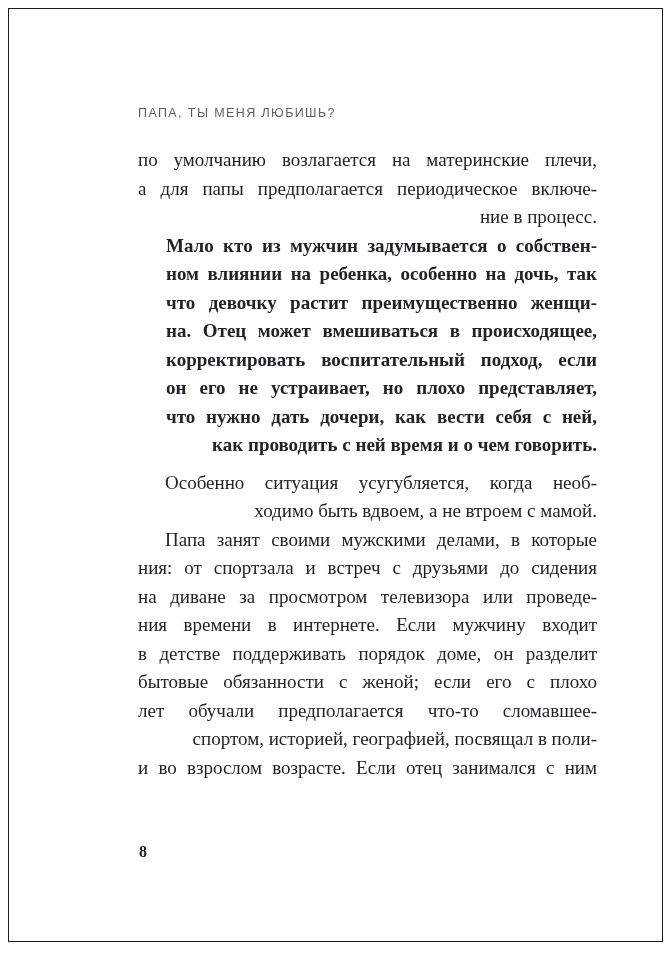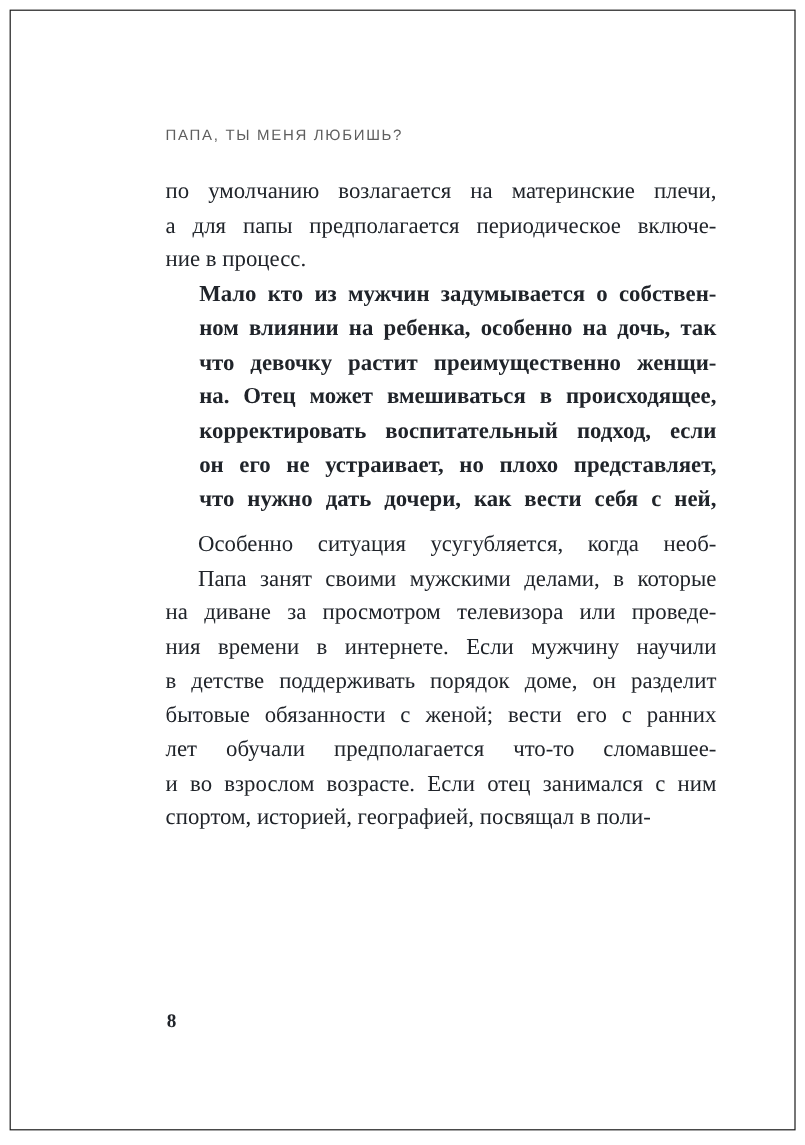--- a/index.html
+++ b/index.html
@@ -46,21 +46,21 @@
     font-size: 19px;
     line-height: 28.5px;
     font-family: Liberation Serif, serif;
   }
   .paragraph { margin: 0; }
   .line { white-space: normal; }
   .just {
     text-align: justify;
     text-align-last: justify;
   }
-  .last-line { text-align: left; }
+  .last-line { text-align: right; }
   .indent { text-indent: 27px; }
   .quote-paragraph {
     margin-left: 28px;
     margin-bottom: 9px;
   }
   .quote-paragraph .line { font-weight: 700; }
   .page-number {
     position: absolute;
     left: 139px;
     top: 843px;
@@ -84,30 +84,33 @@
           <div class="line last-line">ние в процесс.</div>
         </div>
         <div class="paragraph quote-paragraph">
           <div class="line just">Мало кто из мужчин задумывается о собствен-</div>
           <div class="line just">ном влиянии на ребенка, особенно на дочь, так</div>
           <div class="line just">что девочку растит преимущественно женщи-</div>
           <div class="line just">на. Отец может вмешиваться в происходящее,</div>
           <div class="line just">корректировать воспитательный подход, если</div>
           <div class="line just">он его не устраивает, но плохо представляет,</div>
           <div class="line just">что нужно дать дочери, как вести себя с ней,</div>
+          <div class="line last-line">как проводить с ней время и о чем говорить.</div>
         </div>
         <div class="paragraph">
           <div class="line just indent">Особенно ситуация усугубляется, когда необ-</div>
+          <div class="line last-line">ходимо быть вдвоем, а не втроем с мамой.</div>
         </div>
         <div class="paragraph">
           <div class="line just indent">Папа занят своими мужскими делами, в которые</div>
+          <div class="line just">ния: от спортзала и встреч с друзьями до сидения</div>
           <div class="line just">на диване за просмотром телевизора или проведе-</div>
-          <div class="line just">ния времени в интернете. Если мужчину научили</div>
+          <div class="line just">ния времени в интернете. Если мужчину входит</div>
           <div class="line just">в детстве поддерживать порядок доме, он разделит</div>
-          <div class="line just">бытовые обязанности с женой; вести его с ранних</div>
+          <div class="line just">бытовые обязанности с женой; если его с плохо</div>
           <div class="line just">лет обучали предполагается что-то сломавшее-</div>
+          <div class="line last-line">спортом, историей, географией, посвящал в поли-</div>
           <div class="line just">и во взрослом возрасте. Если отец занимался с ним</div>
-          <div class="line last-line">спортом, историей, географией, посвящал в поли-</div>
         </div>
       </div>
   </div>
   <div class="page-number">8</div>
 </div>
 
 </body></html>

